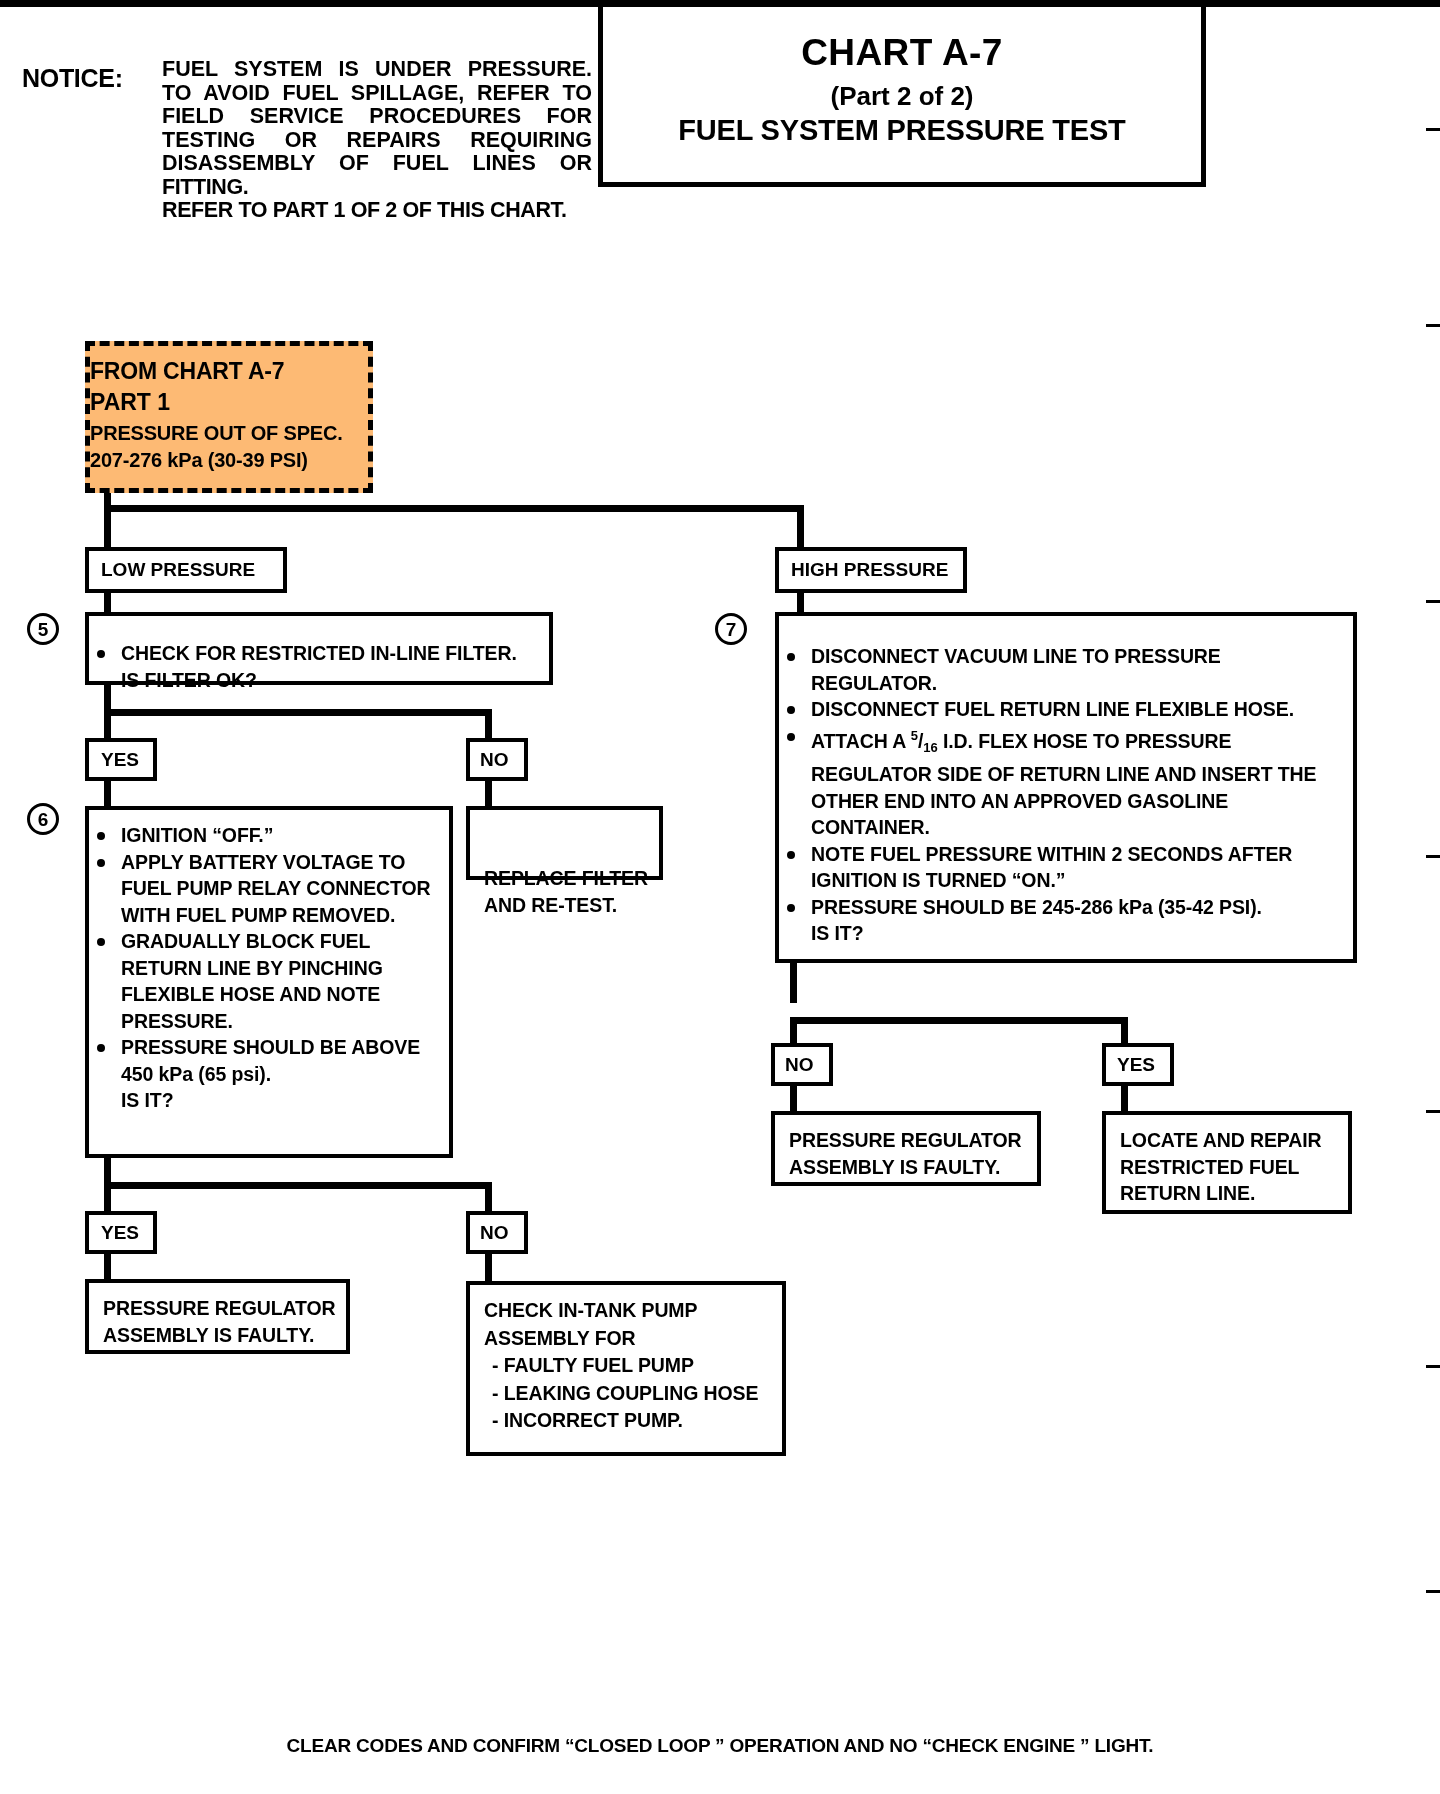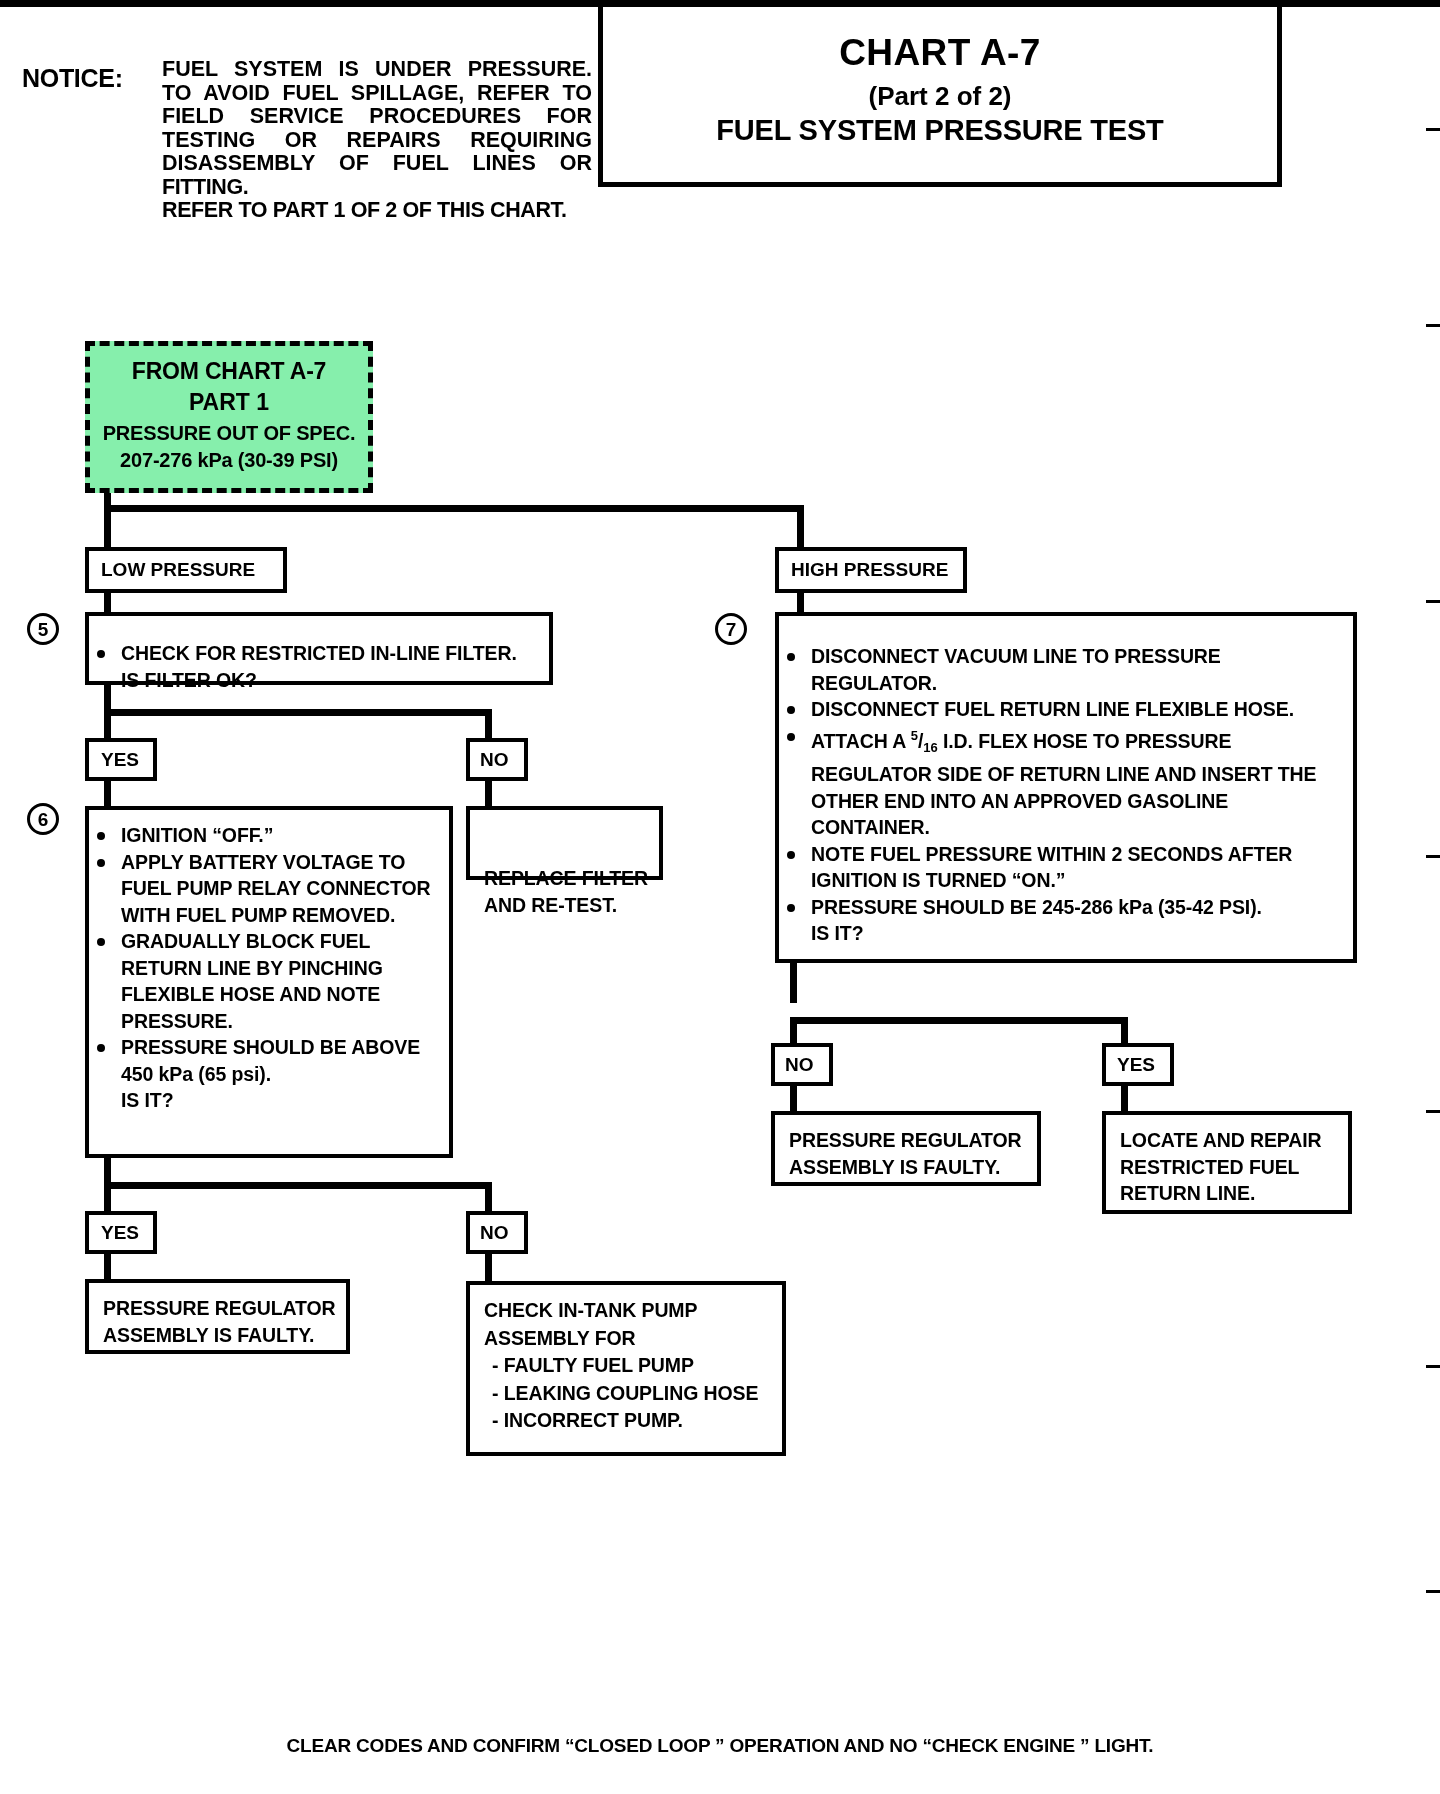--- a/index.html
+++ b/index.html
@@ -50,21 +50,21 @@
     text-align: justify;
     text-align-last: justify;
   }
   .notice-body .last {
     text-align: left;
     letter-spacing: -0.4px;
   }
   .title-box {
     position: absolute;
     left: 598px; top: 7px;
-    width: 684px;
+    width: 608px;
     height: 180px;
     border-left: 5px solid #000;
     border-right: 5px solid #000;
     border-bottom: 5px solid #000;
     box-sizing: border-box;
     text-align: center;
   }
   .title-main {
     margin-top: 25px;
     font-size: 37px;
@@ -85,23 +85,22 @@
   
   .box {
     position: absolute;
     border: 4px solid #000;
     background: #fff;
     box-sizing: border-box;
   }
   .dashed-box {
     position: absolute;
     border: 5px dashed #000;
-    background: #86efac;
+    background: #fdba74;
     box-sizing: border-box;
-    text-align: center;
   }
   .line {
     position: absolute;
     background: #000;
   }
   .stepnum {
     position: absolute;
     border: 3px solid #000;
     border-radius: 50%;
     width: 32px; height: 32px;

